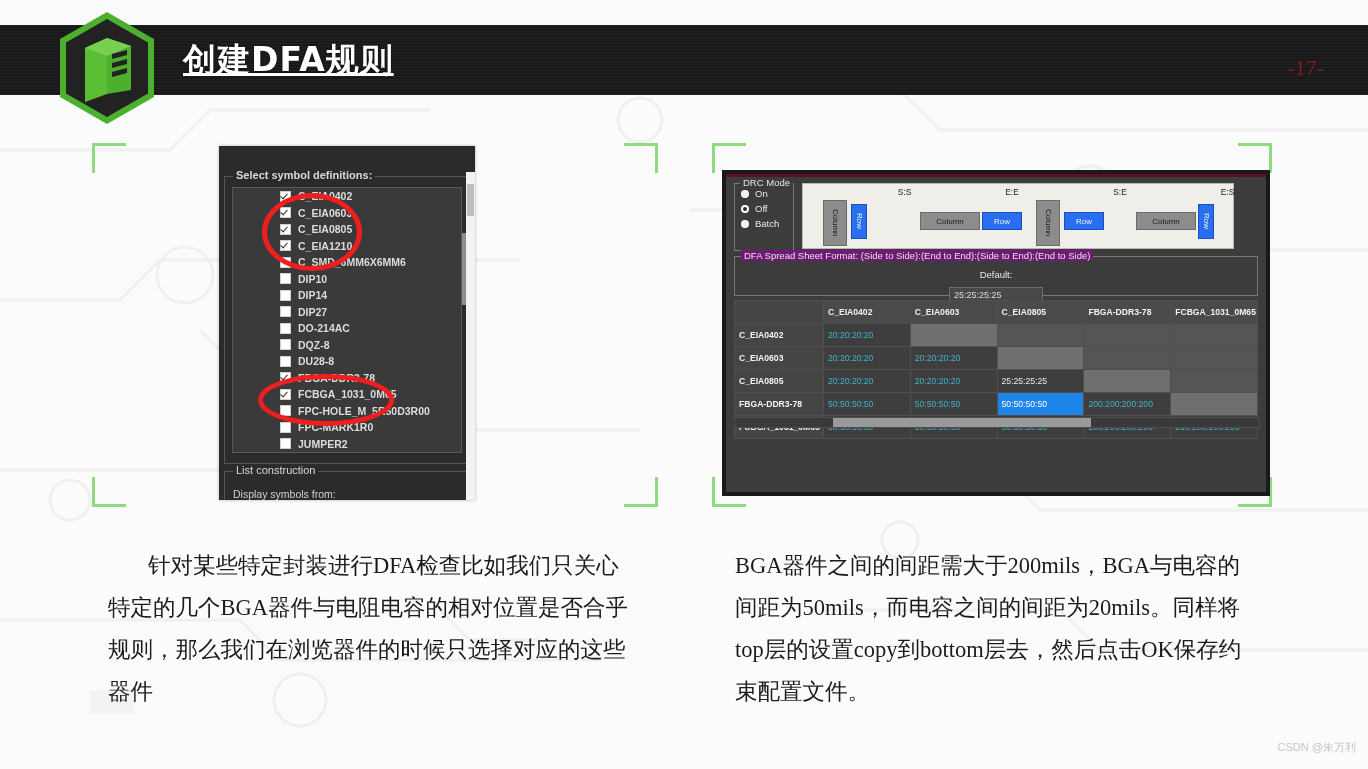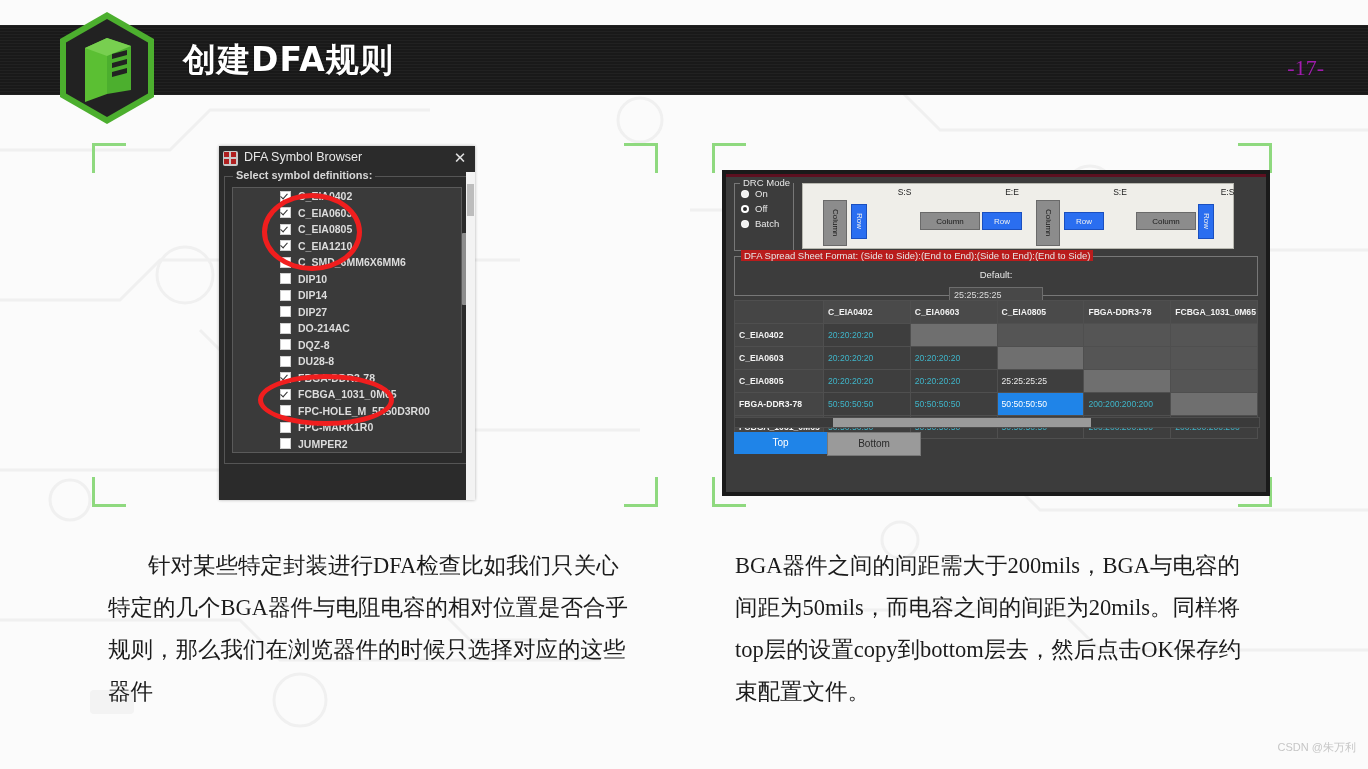--- a/index.html
+++ b/index.html
@@ -24,24 +24,25 @@
   }
   .logo-hex{
     position:absolute;left:57px;top:10px;width:100px;height:116px;z-index:4;
   }
   .logo-hex svg{display:block;}
   .header-title{
     position:absolute;left:183px;top:38px;z-index:5;
     color:#ffffff;font-size:33px;font-weight:bold;letter-spacing:1px;
     font-family:"DejaVu Sans","Liberation Sans",sans-serif;
     text-shadow:0 0 2px rgba(0,0,0,.6);
+    text-decoration:underline;
   }
   .page-num{
     position:absolute;right:44px;top:55px;z-index:5;
-    color:#a21caf;font-size:22px;font-family:"Liberation Serif","DejaVu Serif",serif;
+    color:#7f1d1d;font-size:22px;font-family:"Liberation Serif","DejaVu Serif",serif;
   }
 
   
   .bracket{position:absolute;z-index:3;}
   .bracket i{position:absolute;background:#8fd97f;display:block;}
   .bracket .h{height:3px;width:34px;}
   .bracket .v{width:3px;height:30px;}
   .br-tl .h{left:0;top:0;} .br-tl .v{left:0;top:0;}
   .br-tr .h{right:0;top:0;} .br-tr .v{right:0;top:0;}
   .br-bl .h{left:0;bottom:0;} .br-bl .v{left:0;bottom:0;}
@@ -141,21 +142,21 @@
   .blk{
     position:absolute;background:#8c8c8c;border:1px solid #6a6a6a;color:#1a1a1a;
     font-size:8px;display:flex;align-items:center;justify-content:center;
   }
   .blk.blue{background:#2a6ef0;border-color:#1a4fbf;color:#f0f0f0;}
   .blk.vert{writing-mode:vertical-rl;}
   .fmt-box{
     position:absolute;left:8px;top:82px;right:8px;height:38px;border:1px solid #777;
   }
   .fmt-label{
-    position:absolute;left:6px;top:-7px;background:#b91c1c;padding:0 3px;color:#e6e6e6;font-size:9.5px;white-space:nowrap;
+    position:absolute;left:6px;top:-7px;background:#701a75;padding:0 3px;color:#e6e6e6;font-size:9.5px;white-space:nowrap;
   }
   .fmt-row{position:absolute;left:6px;top:12px;right:6px;display:flex;align-items:center;gap:7px;flex-direction:column;}
   .fmt-lbl{color:#e8e8e8;font-size:9.5px;}
   .fmt-input{
     width:88px;height:14px;background:#484848;border:1px solid #6d6d6d;color:#dcdcdc;
     font-size:9px;line-height:14px;padding-left:4px;
   }
   .fmt-btn{
     height:15px;background:#5a5a5a;border:1px solid #7a7a7a;color:#ececec;font-size:9px;
     padding:0 5px;line-height:15px;text-align:center;
@@ -291,30 +292,20 @@
 <div class="bracket br-bl" style="left:712px;top:477px;width:34px;height:30px;">
     <i class="h"></i>
     <i class="v"></i>
   </div>
 <div class="bracket br-br" style="left:1238px;top:477px;width:34px;height:30px;">
     <i class="h"></i>
     <i class="v"></i>
   </div>
 
 <div class="dfa-dialog">
-  <div class="dfa-titlebar">
-    <div class="dfa-appicon">
-      <b style="left:1px;top:1px;width:5px;height:5px;"></b>
-      <b style="left:8px;top:1px;width:5px;height:5px;"></b>
-      <b style="left:1px;top:8px;width:5px;height:5px;"></b>
-      <b style="left:8px;top:8px;width:5px;height:5px;"></b>
-    </div>
-    <div class="dfa-title">DFA Symbol Browser</div>
-    <div class="dfa-close">✕</div>
-  </div>
 
   <div class="dfa-group">
     <div class="dfa-group-label">Select symbol definitions:</div>
     <div class="sym-list" id="sym-list">
         <div class="sym-row">
           <span class="cbx checked"></span>
           <span class="sym-label">C_EIA0402</span>
         </div>
         <div class="sym-row">
           <span class="cbx checked"></span>
@@ -373,20 +364,24 @@
           <span class="sym-label">FPC-MARK1R0</span>
         </div>
         <div class="sym-row">
           <span class="cbx"></span>
           <span class="sym-label">JUMPER2</span>
         </div>
       </div>
     <div class="list-scroll"></div>
   </div>
 
+  <div class="dfa-group2">
+    <div class="dfa-group2-label">List construction</div>
+    <div class="dfa-sub">Display symbols from:</div>
+  </div>
 
   <div class="dfa-sidebar">
       <b></b>
     </div>
 </div>
 
 <div class="red-oval" style="left:262px;top:193px;width:90px;height:68px;"></div>
 <div class="red-oval" style="left:258px;top:374px;width:126px;height:42px;"></div>
 
 <div class="dfa-ss">
@@ -504,22 +499,18 @@
           <td class="v">200:200:200:200</td>
           <td class="v">200:200:200:200</td>
         </tr>
       </tbody>
   </table>
 
   <div class="hscroll">
       <b></b>
     </div>
 
-  <div class="tab-row">
-    <div class="tab on">Top</div>
-    <div class="tab off">Bottom</div>
-  </div>
 </div>
 
 <div class="para para-left">针对某些特定封装进行DFA检查比如我们只关心特定的几个BGA器件与电阻电容的相对位置是否合乎规则，那么我们在浏览器件的时候只选择对应的这些器件</div>
 <div class="para para-right">BGA器件之间的间距需大于200mils，BGA与电容的间距为50mils，而电容之间的间距为20mils。同样将top层的设置copy到bottom层去，然后点击OK保存约束配置文件。</div>
 
 <div class="watermark">CSDN @朱万利</div>
 
 </body></html>

